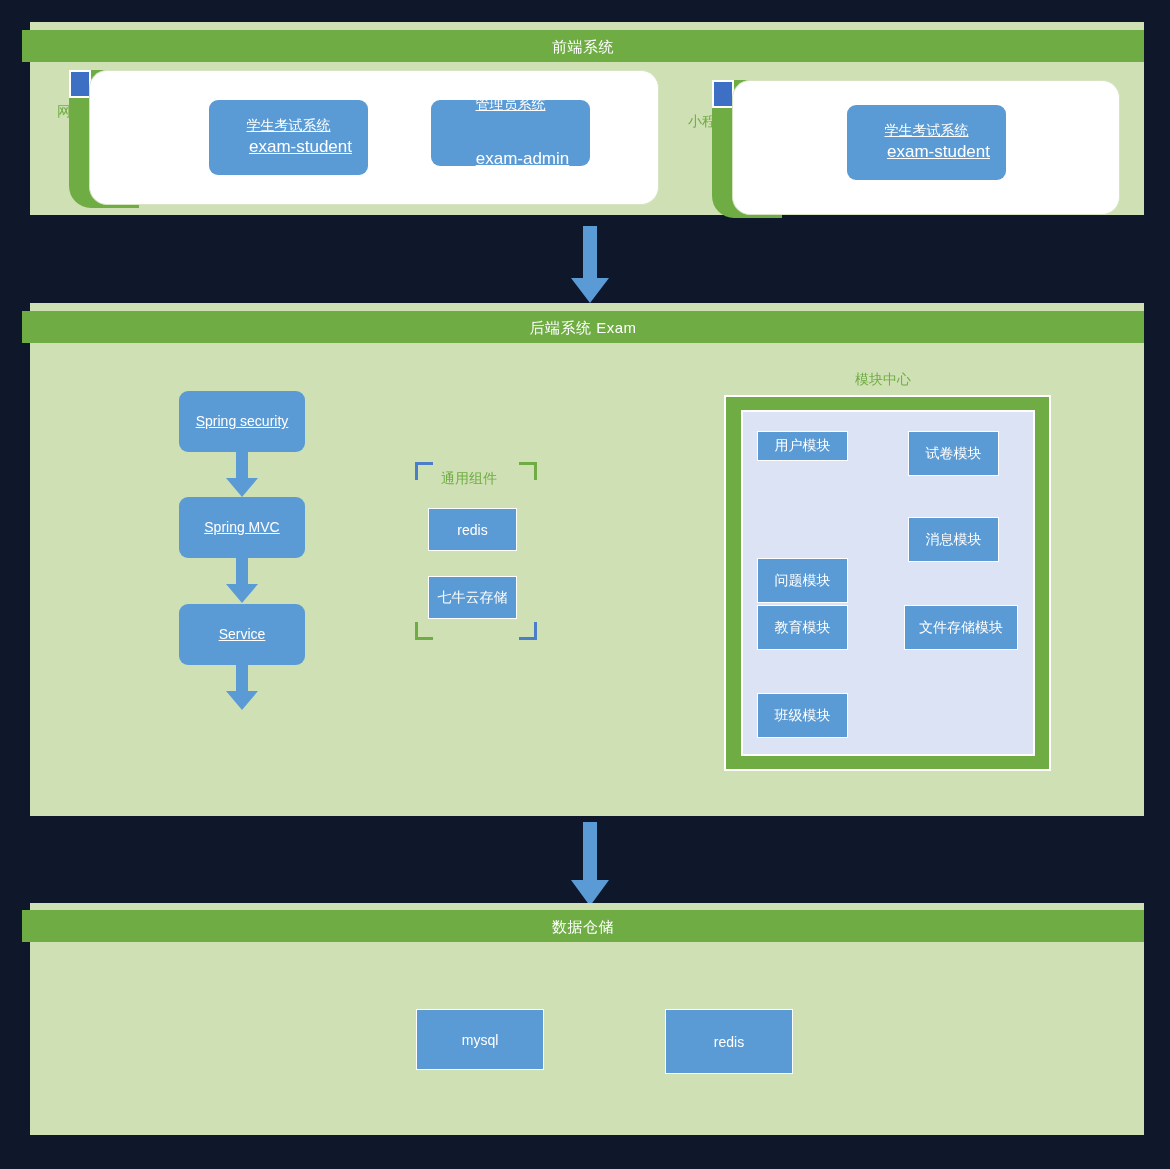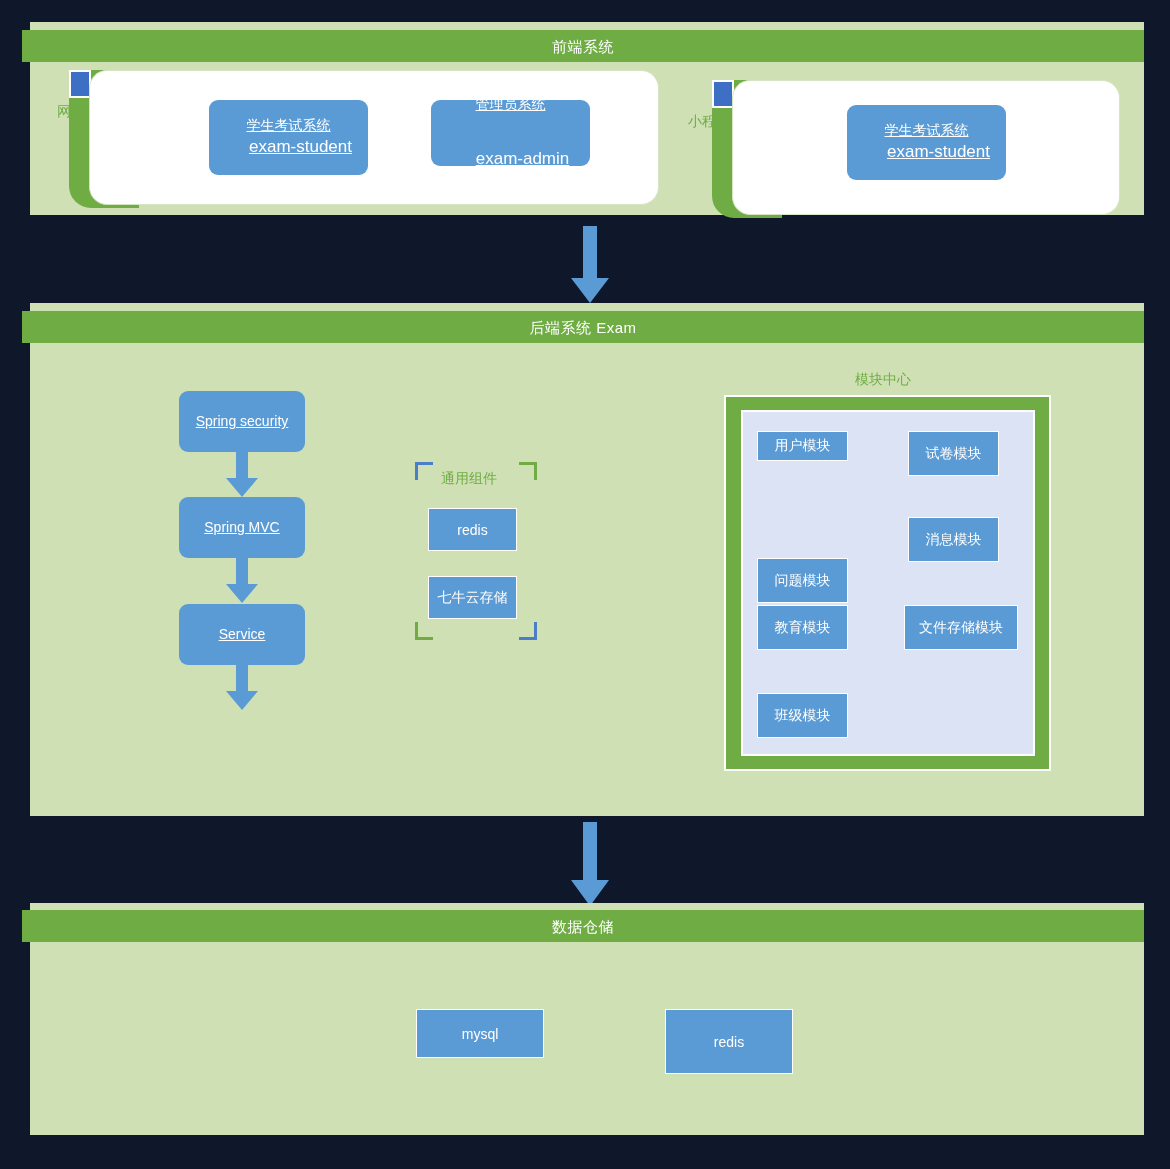--- a/index.html
+++ b/index.html
@@ -279,20 +279,20 @@
   <svg class="arrow-v" style="left:560px; top:822px;" width="60" height="86" viewBox="0 0 60 86">
     <polygon points="23,0 37,0 37,58 49,58 30,84 11,58 23,58" fill="#5b9bd5"></polygon>
   </svg>
 
   <div class="band-shadowline" style="left:30px; top:903px; width:1114px; height:7px;"></div>
 
   <div class="band-title" style="left:22px; top:910px; width:1122px; height:32px;">数据仓储</div>
 
   <div class="band-body" style="left:30px; top:942px; width:1114px; height:193px;"></div>
 
-  <div class="bluebox-flat" style="left:416px; top:1009px; width:128px; height:49px;">
+  <div class="bluebox-flat" style="left:416px; top:1009px; width:128px; height:61px;">
     <span>mysql</span>
   </div>
   <div class="bluebox-flat" style="left:665px; top:1009px; width:128px; height:65px;">
     <span>redis</span>
   </div>
 
 </div>
 
 </body></html>

